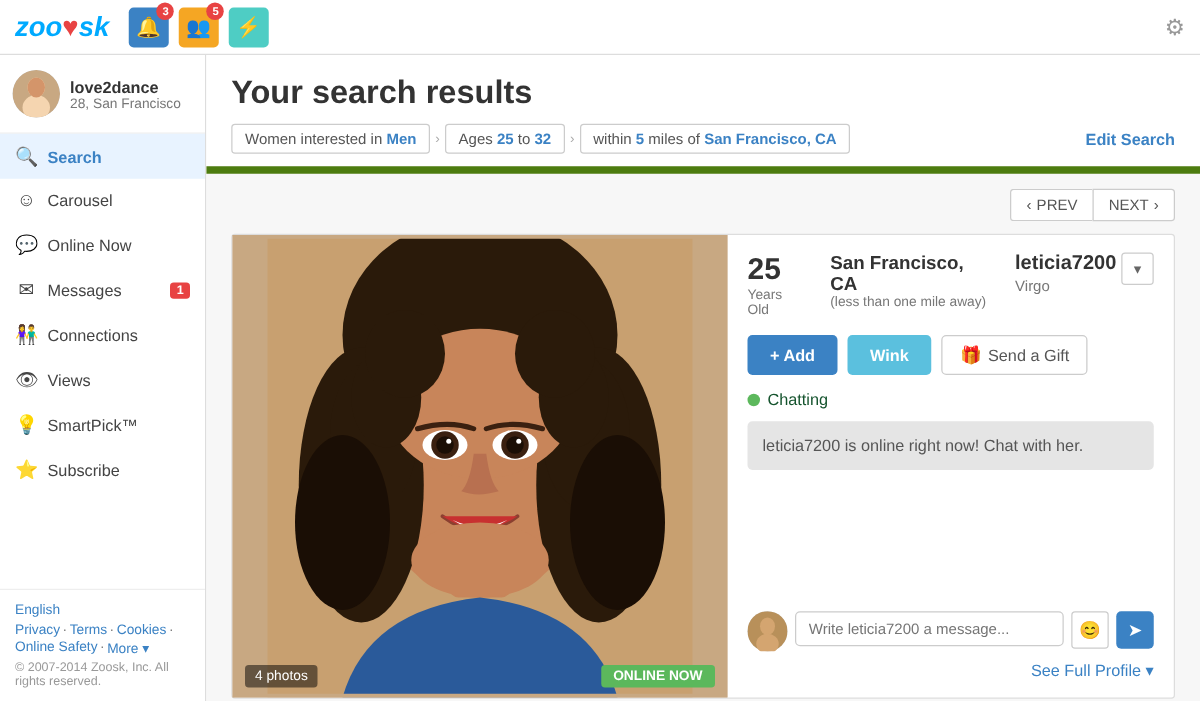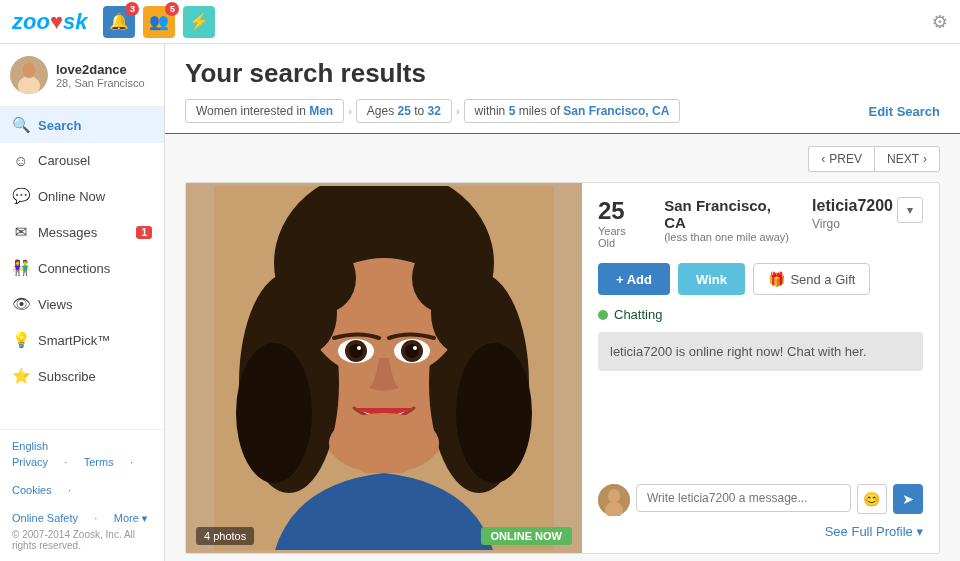--- a/index.html
+++ b/index.html
@@ -88,36 +88,36 @@
     }
 
     .sidebar-footer {
       margin-top: auto;
       padding: 10px 12px;
       font-size: 11px;
       color: #777;
       border-top: 1px solid #eee;
     }
     .sidebar-footer .lang { color: #3b82c4; margin-bottom: 4px; cursor: pointer; }
-    .sidebar-footer .links { display: flex; flex-wrap: wrap; gap: 16px; margin-bottom: 4px; }
+    .sidebar-footer .links { display: flex; flex-wrap: wrap; gap: 2px; margin-bottom: 4px; }
     .sidebar-footer .links a { color: #3b82c4; text-decoration: none; font-size: 11px; }
     .sidebar-footer .copyright { font-size: 10px; color: #999; }
 
     
     #main {
       flex: 1;
       background: #f7f7f7;
       overflow: hidden;
       display: flex;
       flex-direction: column;
     }
     .main-header {
       background: #fff;
       padding: 14px 20px 10px;
-      border-bottom: 1px solid #4d7c0f;
+      border-bottom: 6px solid #4d7c0f;
     }
     .main-title { font-size: 26px; font-weight: bold; color: #333; margin-bottom: 10px; }
     .filter-bar {
       display: flex;
       align-items: center;
       gap: 0;
       flex-wrap: wrap;
     }
     .filter-pill {
       background: #fff;

